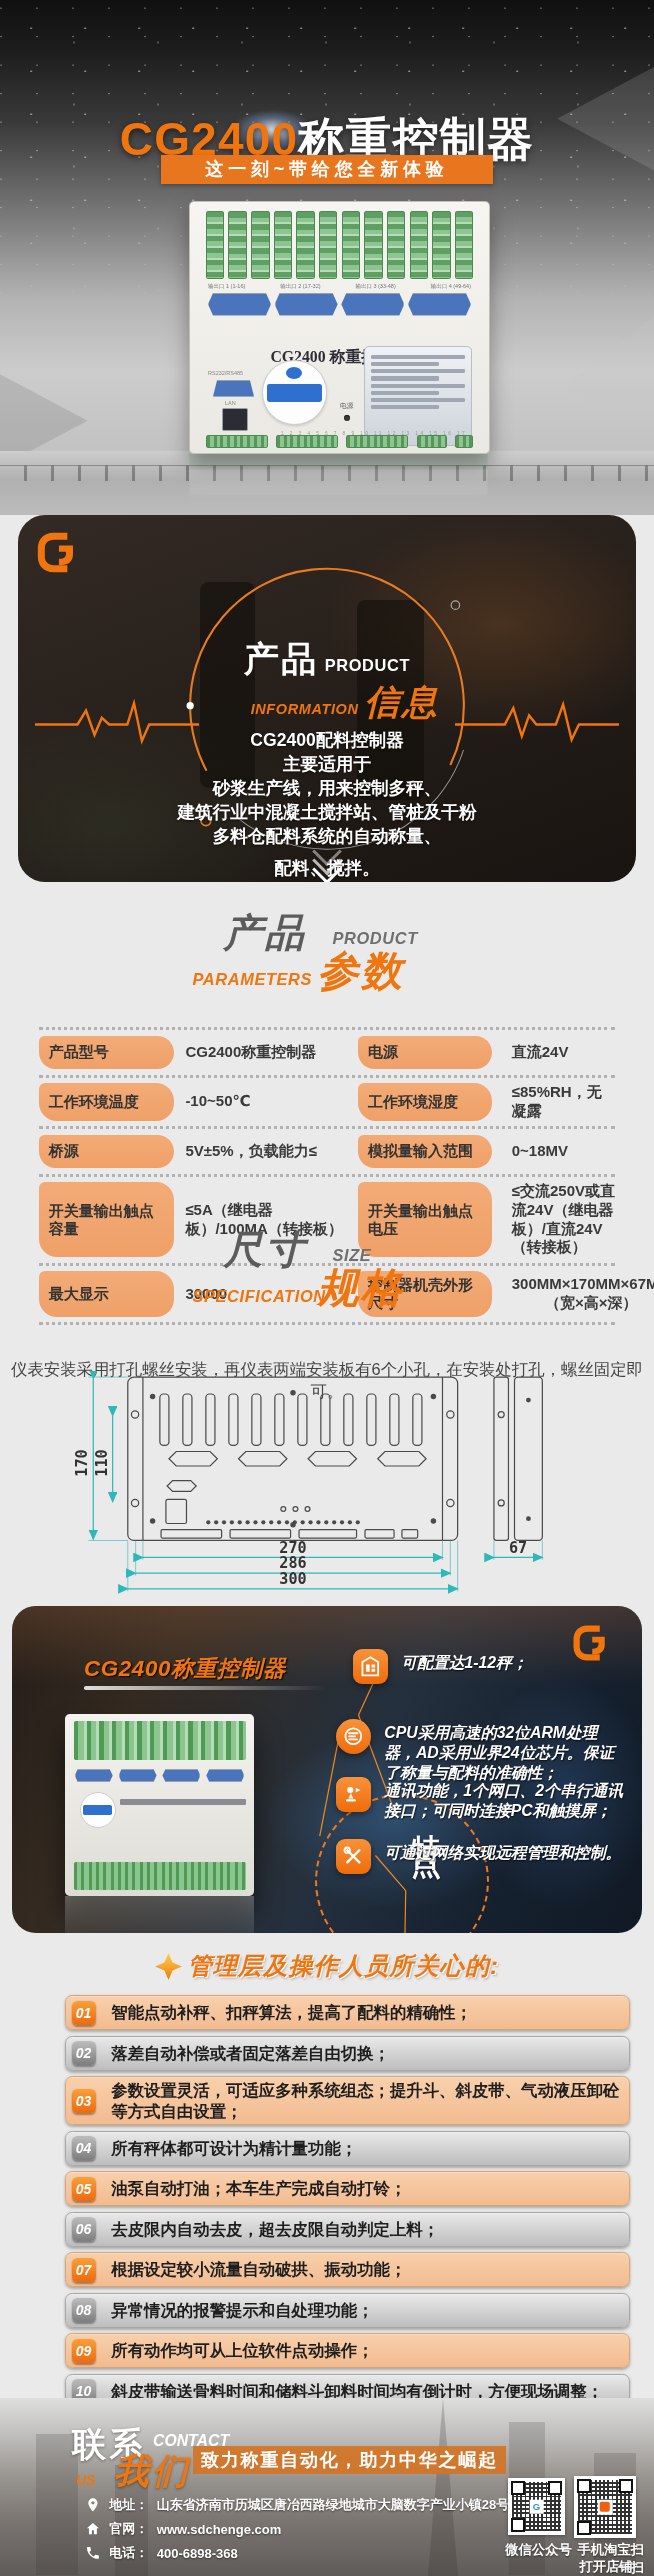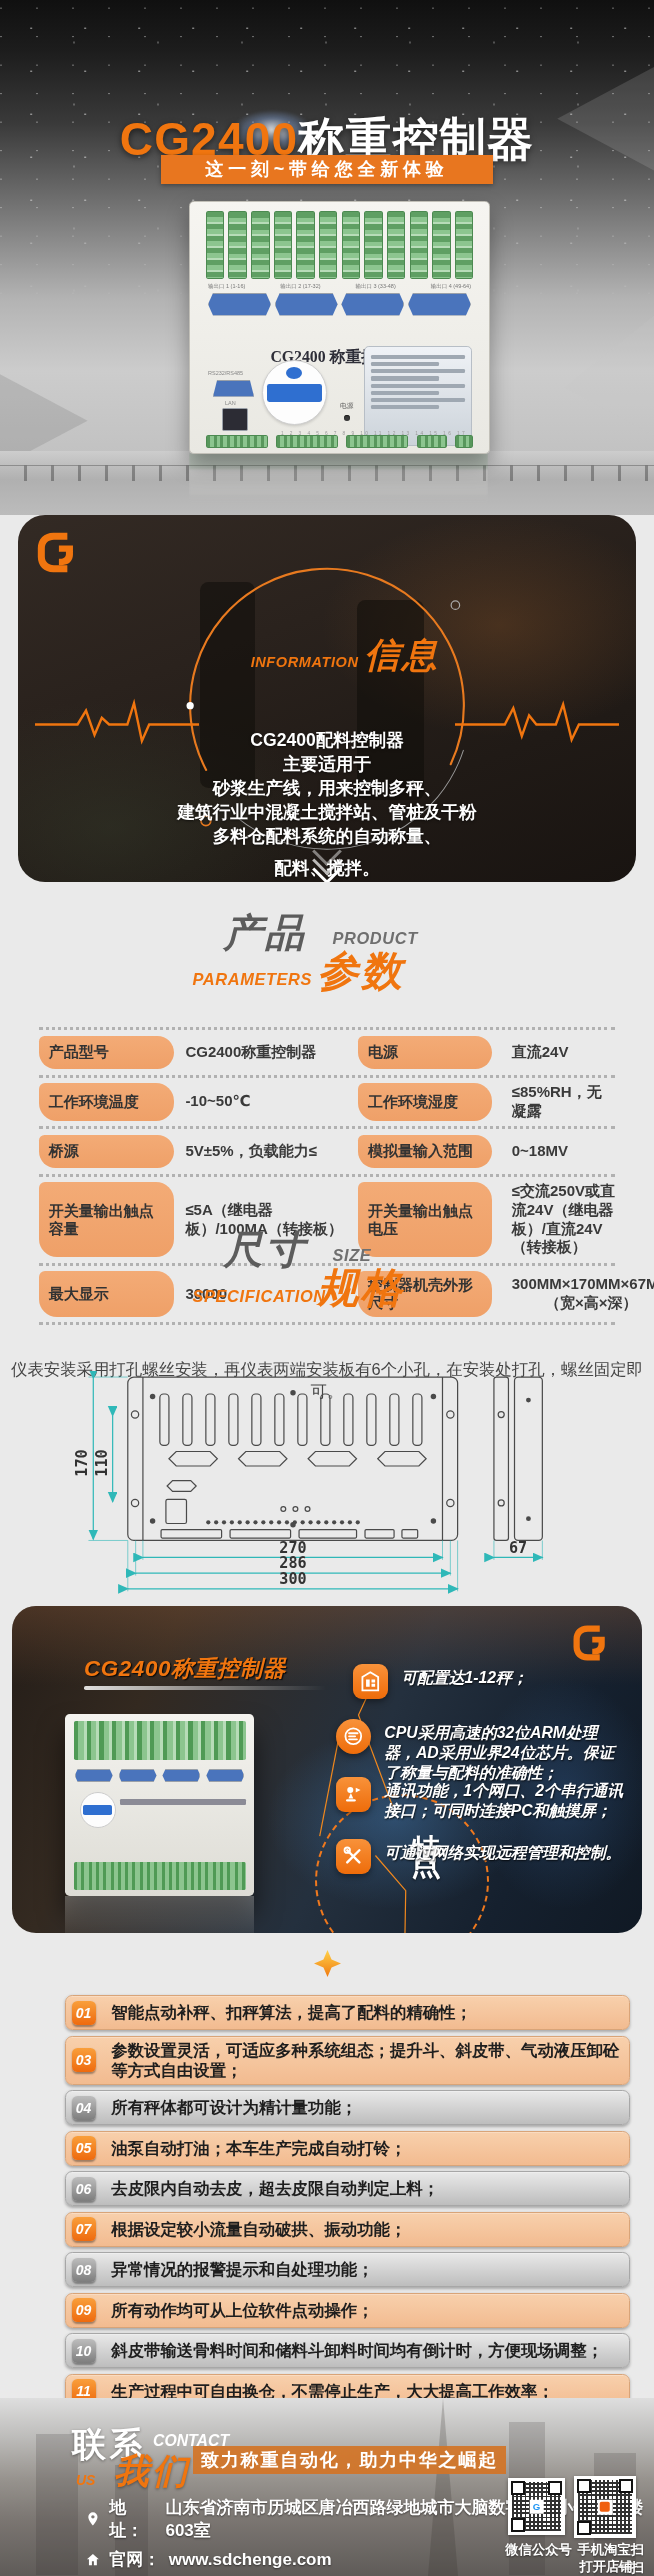--- a/index.html
+++ b/index.html
@@ -149,21 +149,21 @@
   .feat-badge{position:absolute;left:393px;top:204px;writing-mode:vertical-rl;text-orientation:upright;
         color:#fff;font-size:30px;font-weight:900;letter-spacing:13.3px;text-shadow:0 1.2px 2.4px rgba(0,0,0,.7);}
   .feat-lines{position:absolute;left:0;top:0;}
   .feat-item{position:absolute;left:324px;display:flex;gap:13.3px;align-items:flex-start;width:291px;}
   .feat-icon{flex:0 0 35px;width:35px;height:35px;border-radius:9px;
         background:linear-gradient(180deg,#f8923a,#ee6c0a);display:flex;align-items:center;justify-content:center;
         box-shadow:0 2.4px 6px rgba(0,0,0,.4);}
   .feat-icon.round{border-radius:50%;}
   .feat-text{color:#fff;font-size:15.8px;font-weight:700;font-style:italic;line-height:20px;padding-top:3.6px;
         text-shadow:0.6px 1.2px 1.8px rgba(0,0,0,.8);}
-  #feat-0{top:58px;padding-left:17px;} #feat-1{top:113px;} #feat-2{top:171px;} #feat-3{top:233px;}
+  #feat-0{top:43px;padding-left:17px;} #feat-1{top:113px;} #feat-2{top:171px;} #feat-3{top:233px;}
   
   .concerns-title{position:absolute;left:0;top:1950px;width:100%;display:flex;align-items:center;justify-content:center;gap:6px;}
   .concerns-title .txt{font-size:24px;font-weight:900;font-style:italic;color:#f0750f;
         text-shadow:1.2px 1.2px 0 rgba(255,255,255,.9),1.8px 2.4px 2.4px rgba(0,0,0,.25);letter-spacing:1.2px;}
   .concern-list{position:absolute;left:65px;top:1995px;width:565px;}
   .crow{display:flex;align-items:center;gap:15.8px;border-radius:7.3px;padding:3px 7.3px 3px 5.5px;margin-bottom:5.5px;
         min-height:27px;box-shadow:0 1.8px 3px rgba(0,0,0,.28),inset 0 0.6px 0 rgba(255,255,255,.5);}
   .crow.odd{background:linear-gradient(180deg,#f8d0ac,#f2bb90);border:0.6px solid #d9a478;}
   .crow.even{background:linear-gradient(180deg,#e9e9e9,#bdbdbd);border:0.6px solid #a7a7a7;}
   .cbadge{flex:0 0 24px;width:24px;height:24px;border-radius:5.5px;display:flex;align-items:center;justify-content:center;
@@ -177,21 +177,21 @@
   .bldg{position:absolute;background:rgba(50,46,43,.18);}
   .spire{position:absolute;left:428px;top:0;width:0;height:0;border-left:15.8px solid transparent;border-right:15.8px solid transparent;
         border-bottom:178px solid rgba(50,46,43,.22);}
   .f-cn1{position:absolute;left:72px;top:24px;font-size:34px;font-weight:700;color:#fff;letter-spacing:3.6px;text-shadow:0 1.2px 3px rgba(0,0,0,.4);}
   .f-en1{position:absolute;left:153px;top:34px;font-size:15.8px;font-weight:700;font-style:italic;color:#fff;}
   .f-en2{position:absolute;left:76px;top:74px;font-size:14px;font-weight:700;font-style:italic;color:#f0750f;}
   .f-cn2{position:absolute;left:114px;top:50px;font-size:35px;font-weight:900;font-style:italic;color:#f0750f;letter-spacing:3.6px;text-shadow:0 1.2px 3px rgba(0,0,0,.4);}
   .f-banner{position:absolute;left:193px;top:48px;width:313px;height:28px;background:rgba(210,116,38,.92);
         display:flex;align-items:center;justify-content:center;color:#fff;font-size:18px;font-weight:900;letter-spacing:1.8px;}
   .f-contacts{position:absolute;left:85px;top:98px;}
-  .f-line{display:flex;align-items:center;gap:8.5px;margin-bottom:6px;color:#fff;font-size:17px;font-weight:700;
+  .f-line{display:flex;align-items:center;gap:8.5px;margin-bottom:6px;color:#fff;font-size:13px;font-weight:700;
         text-shadow:0 1.2px 1.8px rgba(0,0,0,.5);}
   .f-line svg{flex:0 0 15.8px;}
   .qr{position:absolute;width:57px;height:57px;background:#fff;box-shadow:0 1.2px 3.6px rgba(0,0,0,.4);}
   #qr1{left:508px;top:80px;} #qr2{left:574px;top:78px;width:62px;height:62px;}
   .qr-pat{position:absolute;left:4.2px;top:4.2px;right:4.2px;bottom:4.2px;opacity:.88;
         background-image:repeating-linear-gradient(0deg,#151515 0 1.8px,transparent 1.8px 4.2px),
                          repeating-linear-gradient(90deg,#151515 0 1.8px,transparent 1.8px 4.2px);}
   .qr .fd{position:absolute;width:9.7px;height:9.7px;border:2.4px solid #111;background:#fff;}
   .qr .fd.tl{left:3px;top:3px;} .qr .fd.tr{right:3px;top:3px;} .qr .fd.bl{left:3px;bottom:3px;}
   .qr .chip{position:absolute;left:50%;top:50%;transform:translate(-50%,-50%);width:14.5px;height:14.5px;background:#fff;
@@ -307,20 +307,21 @@
       <circle cx="452" cy="96" r="7" fill="none" stroke="#aaaaaa" stroke-width="2"></circle>
       <circle cx="14" cy="262" r="6" fill="#ffffff"></circle>
     </svg>
     <svg class="ekg left" width="164" height="55" viewBox="0 0 270 90">
       <polyline points="0,45 70,45 84,22 98,62 110,34 122,45 152,45 163,10 176,72 188,45 270,45" fill="none" stroke="#f0750f" stroke-width="4"></polyline>
     </svg>
     <svg class="ekg right" width="164" height="55" viewBox="0 0 270 90">
       <polyline points="0,45 82,45 96,18 110,64 122,30 134,45 166,45 178,12 192,70 204,45 270,45" fill="none" stroke="#f0750f" stroke-width="4"></polyline>
     </svg>
     <div class="info-heading">
+      <div class="ih-row1"><span>产品</span><span class="en">PRODUCT</span></div>
       <div class="ih-row2"><span class="en">INFORMATION</span><span>信息</span></div>
     </div>
     <div class="info-desc">
       <p style="margin:0">CG2400配料控制器</p>
       <p style="margin:0">主要适用于</p>
       <p style="margin:0">砂浆生产线，用来控制多秤、</p>
       <p style="margin:0">建筑行业中混凝土搅拌站、管桩及干粉</p>
       <p style="margin:0">多料仓配料系统的自动称量、</p>
       <p style="margin:8px">配料、搅拌。</p>
     </div>
@@ -576,26 +577,31 @@
   <div class="concerns-title">
     <svg width="27" height="27" viewBox="0 0 40 40">
       <defs>
           <linearGradient id="stg" x1="0" y1="0" x2="0" y2="1">
             <stop offset="0" stop-color="#ffd24a"></stop>
             <stop offset="1" stop-color="#f07a10"></stop>
           </linearGradient>
         </defs>
       <polygon points="20,0 26,14 40,20 26,26 20,40 14,26 0,20 14,14" fill="url(#stg)"></polygon>
     </svg>
+    <span class="txt">管理层及操作人员所关心的:</span>
   </div>
 
   <div class="concern-list">
     <div class="crow odd">
         <div class="cbadge">01</div>
         <div class="ctext">智能点动补秤、扣秤算法，提高了配料的精确性；</div>
+      </div>
+    <div class="crow even">
+        <div class="cbadge">02</div>
+        <div class="ctext">落差自动补偿或者固定落差自由切换；</div>
       </div>
     <div class="crow odd">
         <div class="cbadge">03</div>
         <div class="ctext">参数设置灵活，可适应多种系统组态；提升斗、斜皮带、气动液压卸砼等方式自由设置；</div>
       </div>
     <div class="crow even">
         <div class="cbadge">04</div>
         <div class="ctext">所有秤体都可设计为精计量功能；</div>
       </div>
     <div class="crow odd">

